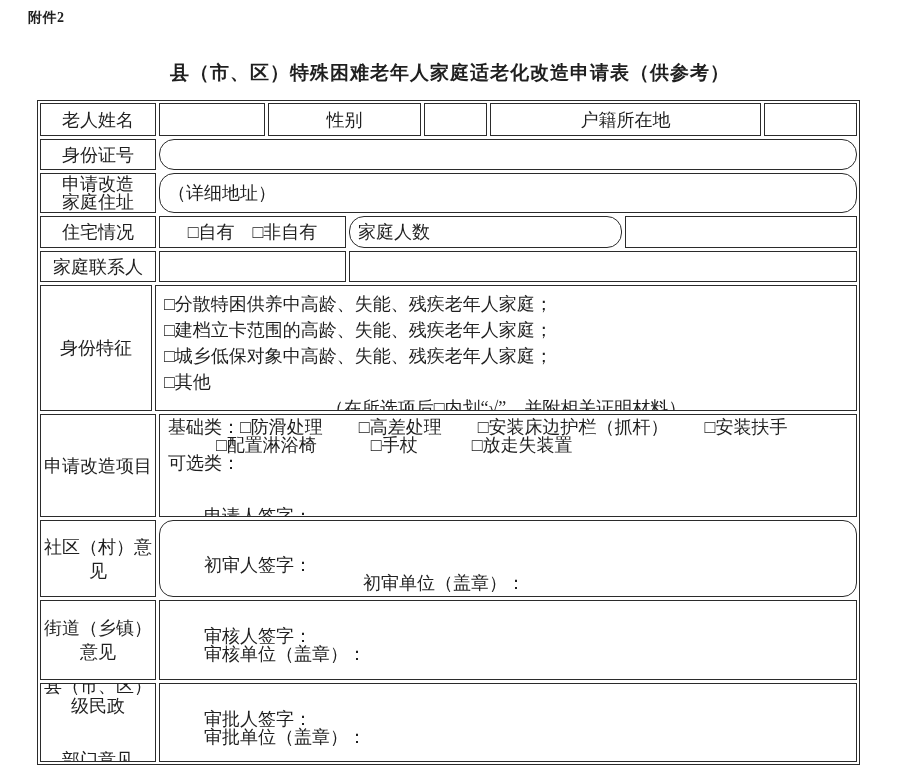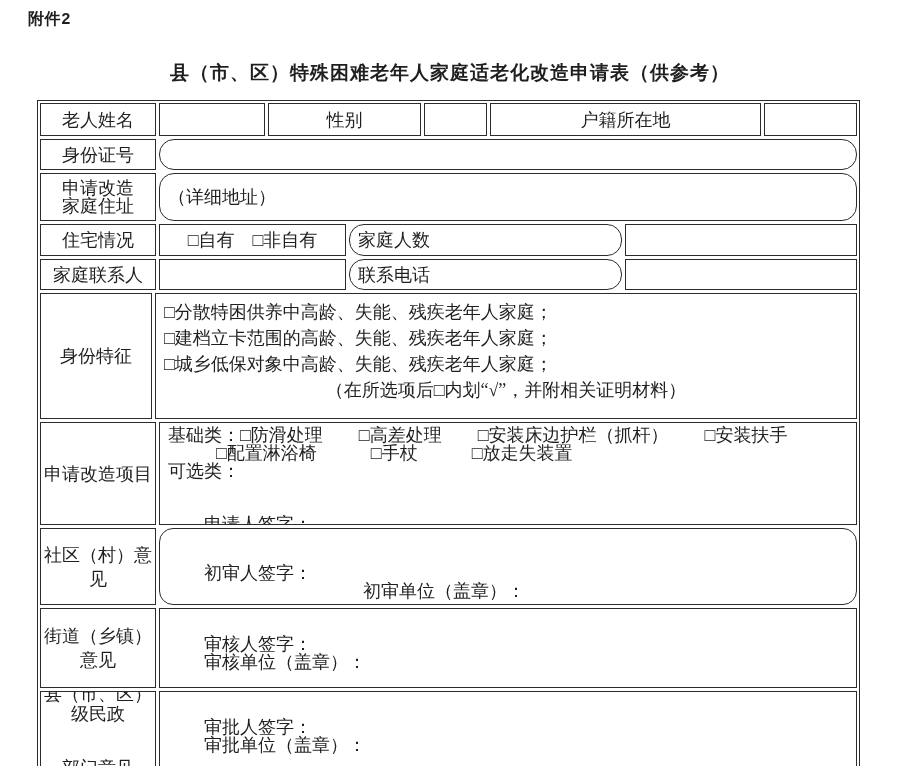--- a/index.html
+++ b/index.html
@@ -4,21 +4,21 @@
 <style>
   * { margin:0; padding:0; box-sizing:border-box; }
   html,body { background:#ffffff; }
   body {
     width:900px; height:766px; position:relative; overflow:hidden;
     font-family:"Liberation Serif","DejaVu Serif",serif;
     color:#1f1f1f;
   }
   .attachment {
     position:absolute; left:28px; top:9px;
-    font-size:16px; font-weight:bold; letter-spacing:0.5px;font-family:Liberation Mono, monospace;
+    font-size:14px; font-weight:bold; letter-spacing:0.5px;
   }
   .title {
     position:absolute; left:0; top:60px; width:100%;
     text-align:center; font-size:19px; font-weight:bold; letter-spacing:1px;
   }
   .form {
     position:absolute; left:37px; top:100px; width:823px;
     border:1px solid #2b2b2b; padding:2px;
     display:flex; flex-direction:column; gap:3px;
     font-size:18px;
@@ -67,48 +67,48 @@
     <div class="cell" style="width:63px"></div>
     <div class="cell lbl" style="width:271px">户籍所在地</div>
     <div class="cell flex1"></div>
   </div>
 
   <div class="row" style="height:31px">
     <div class="cell lbl" style="width:116px">身份证号</div>
     <div class="cell flex1 pad"></div>
   </div>
 
-  <div class="row" style="height:48px">
+  <div class="row" style="height:40px">
     <div class="cell lbl col center" style="width:116px">
       <div class="addr2">申请改造</div>
       <div class="addr2">家庭住址</div>
     </div>
     <div class="cell flex1 pad">（详细地址）</div>
   </div>
 
   <div class="row" style="height:32px">
     <div class="cell lbl" style="width:116px">住宅情况</div>
     <div class="cell lbl" style="width:187px">□自有　□非自有</div>
     <div class="cell pad" style="width:273px">家庭人数</div>
     <div class="cell flex1"></div>
   </div>
 
   <div class="row" style="height:31px">
     <div class="cell lbl" style="width:116px">家庭联系人</div>
     <div class="cell" style="width:187px"></div>
-    <div class="cell pad" style="width:273px">联系电话</div>
     <div class="cell flex1"></div>
   </div>
 
   <div class="row" style="height:126px">
     <div class="cell lbl" style="width:112px">身份特征</div>
     <div class="cell flex1 col idcell">
       <div class="opt">□分散特困供养中高龄、失能、残疾老年人家庭；</div>
       <div class="opt">□建档立卡范围的高龄、失能、残疾老年人家庭；</div>
       <div class="opt">□城乡低保对象中高龄、失能、残疾老年人家庭；</div>
+      <div class="opt">□其他</div>
       <div class="note">（在所选项后□内划“√”，并附相关证明材料）</div>
     </div>
   </div>
 
   <div class="row" style="height:103px">
     <div class="cell lbl" style="width:116px">申请改造项目</div>
     <div class="cell flex1 col renocell">
       <div class="ln">基础类：□防滑处理　　□高差处理　　□安装床边护栏（抓杆）　　□安装扶手</div>
       <div class="ln ln2">□配置淋浴椅　　　□手杖　　　□放走失装置</div>
       <div class="ln">可选类：</div>

